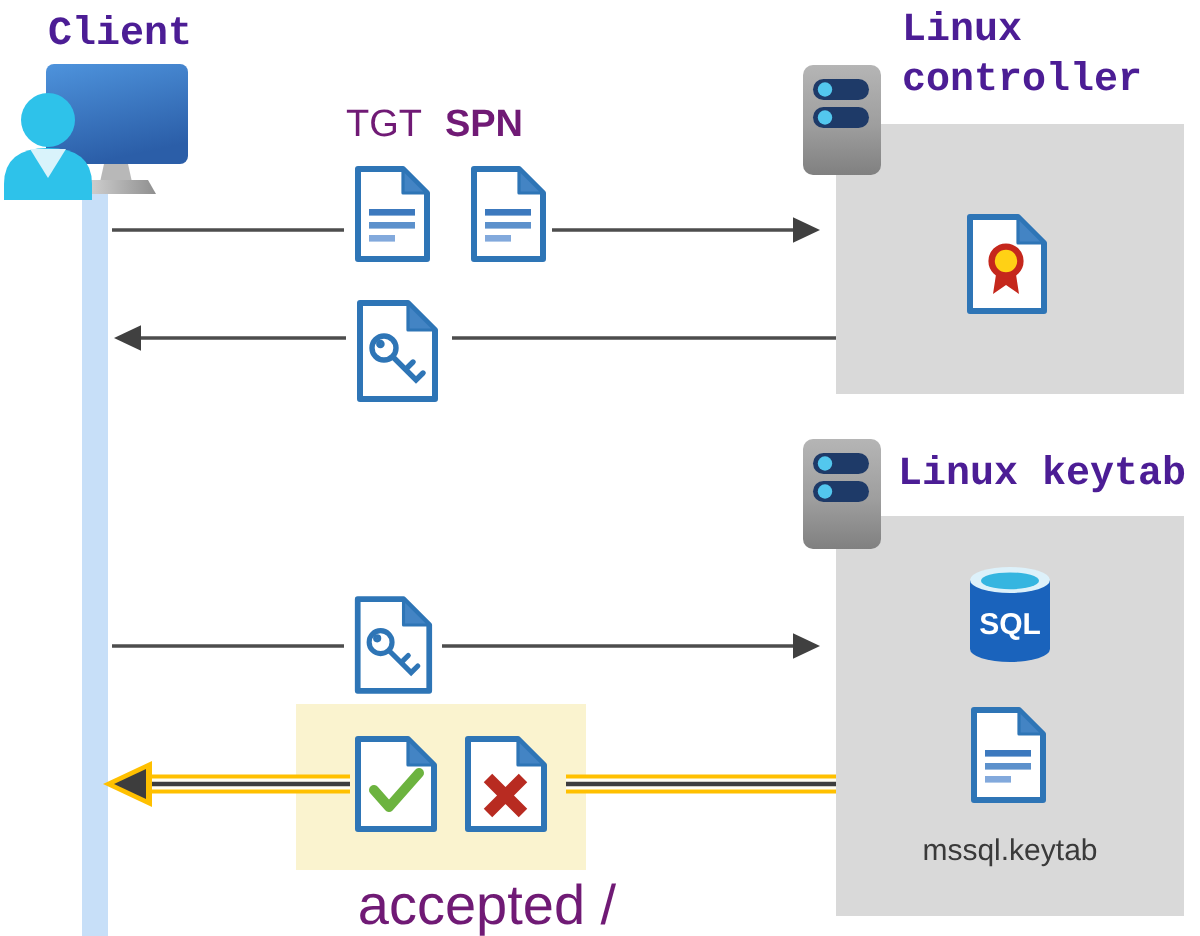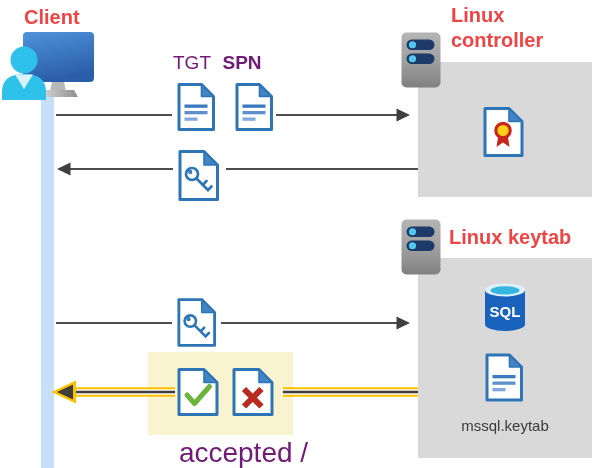--- a/index.html
+++ b/index.html
@@ -1,20 +1,20 @@
 <!DOCTYPE html>
 <html><head>
 <meta charset="utf-8">
 <style>
   html,body{margin:0;padding:0;background:#fff;}
   .canvas{
     position:relative;width:600px;height:468px;background:#fff;overflow:hidden;
     font-family:"Liberation Sans","DejaVu Sans",sans-serif;
   }
-  .title-text{font-weight:bold;font-size:20px;color:#ef4444;line-height:25px;}
+  .title-text{font-weight:bold;font-size:20px;color:#4c1d95;line-height:25px;font-family:Liberation Mono, monospace;}
   .plain-text{font-size:19px;color:#701a75;}
   .gray-box{background:#d9d9d9;position:absolute;z-index:1;}
   .lifeline{position:absolute;left:41px;top:95px;width:13px;height:373px;background:#c7dff8;z-index:2;}
   .highlight{position:absolute;left:148px;top:352px;width:145px;height:83px;background:#faf3cf;z-index:2;}
   .arrow-layer{position:absolute;left:0;top:0;z-index:3;pointer-events:none;}
   .icon{position:absolute;z-index:4;}
   .label{position:absolute;z-index:5;}
   .center{text-align:center;}
 </style>
 </head>

